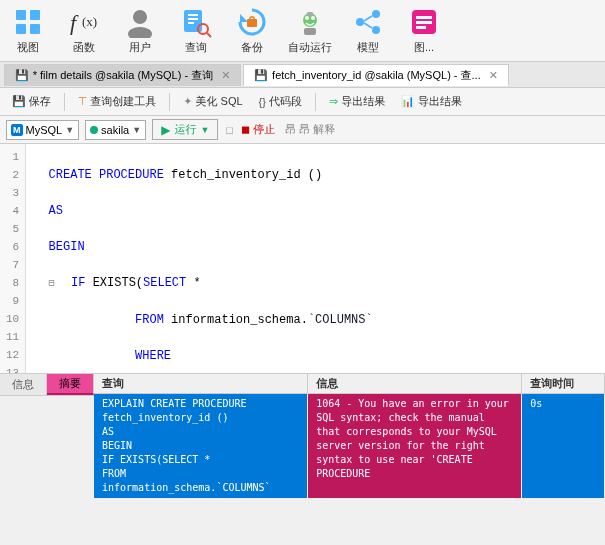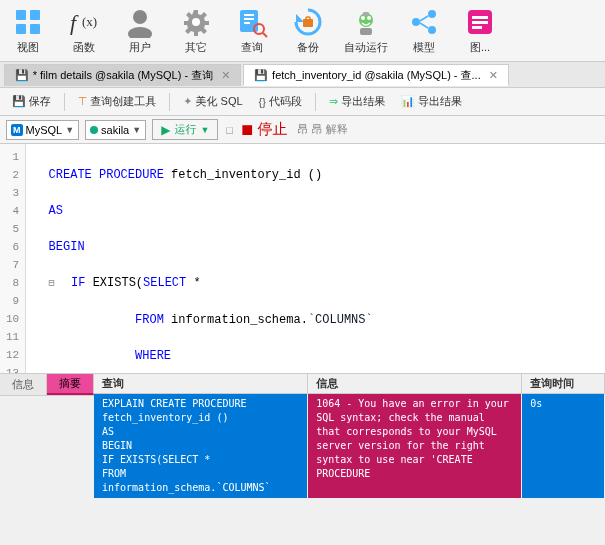--- a/index.html
+++ b/index.html
@@ -265,29 +265,20 @@
   <div class="toolbar-item">
     <div class="icon-area">
       <svg width="32" height="32" viewBox="0 0 32 32">
         <circle cx="16" cy="11" r="7" fill="#888"></circle>
         <ellipse cx="16" cy="28" rx="12" ry="7" fill="#888"></ellipse>
       </svg>
     </div>
     <span class="label">用户</span>
   </div>
 
-  <div class="toolbar-item">
-    <div class="icon-area">
-      <svg width="32" height="32" viewBox="0 0 32 32">
-        <path d="M14 4h4v4l3 1 3-3 3 3-3 3 1 3h4v4h-4l-1 3 3 3-3 3-3-3-3 1v4h-4v-4l-3-1-3 3-3-3 3-3-1-3H4v-4h4l1-3-3-3 3-3 3 3z" fill="#999"></path>
-        <circle cx="16" cy="16" r="4" fill="#fff"></circle>
-      </svg>
-    </div>
-    <span class="label">其它</span>
-  </div>
 
   <div class="toolbar-item">
     <div class="icon-area">
       <svg width="32" height="32" viewBox="0 0 32 32">
         <rect x="4" y="4" width="18" height="22" rx="2" fill="#4db3ff"></rect>
         <rect x="8" y="8" width="10" height="2" fill="#fff"></rect>
         <rect x="8" y="12" width="10" height="2" fill="#fff"></rect>
         <rect x="8" y="16" width="6" height="2" fill="#fff"></rect>
         <circle cx="23" cy="23" r="5" fill="none" stroke="#e74c3c" stroke-width="2"></circle>
         <line x1="27" y1="27" x2="31" y2="31" stroke="#e74c3c" stroke-width="2"></line>
@@ -401,21 +392,21 @@
     <span class="sakila-dot"></span>
     <span>sakila</span>
     <span style="font-size:9px; color:#555;">▼</span>
   </div>
   <div class="run-btn">
     <span class="run-icon">▶</span>
     <span>运行</span>
     <span style="font-size:9px;">▼</span>
   </div>
   <span style="font-size:11px; color:#888; padding:0 2px;">□</span>
-  <span class="stop-btn" style="font-size:15px; cursor:pointer;">
+  <span class="stop-btn" style="font-size:11px; cursor:pointer;">
     <span>◼</span>
     <span> 停止</span>
   </span>
   <span style="font-size:11px; color:#888; padding:0 4px;">
     <span>昂</span>
     <span>昂 解释</span>
   </span>
 </div>
 
 <div class="editor-area">

